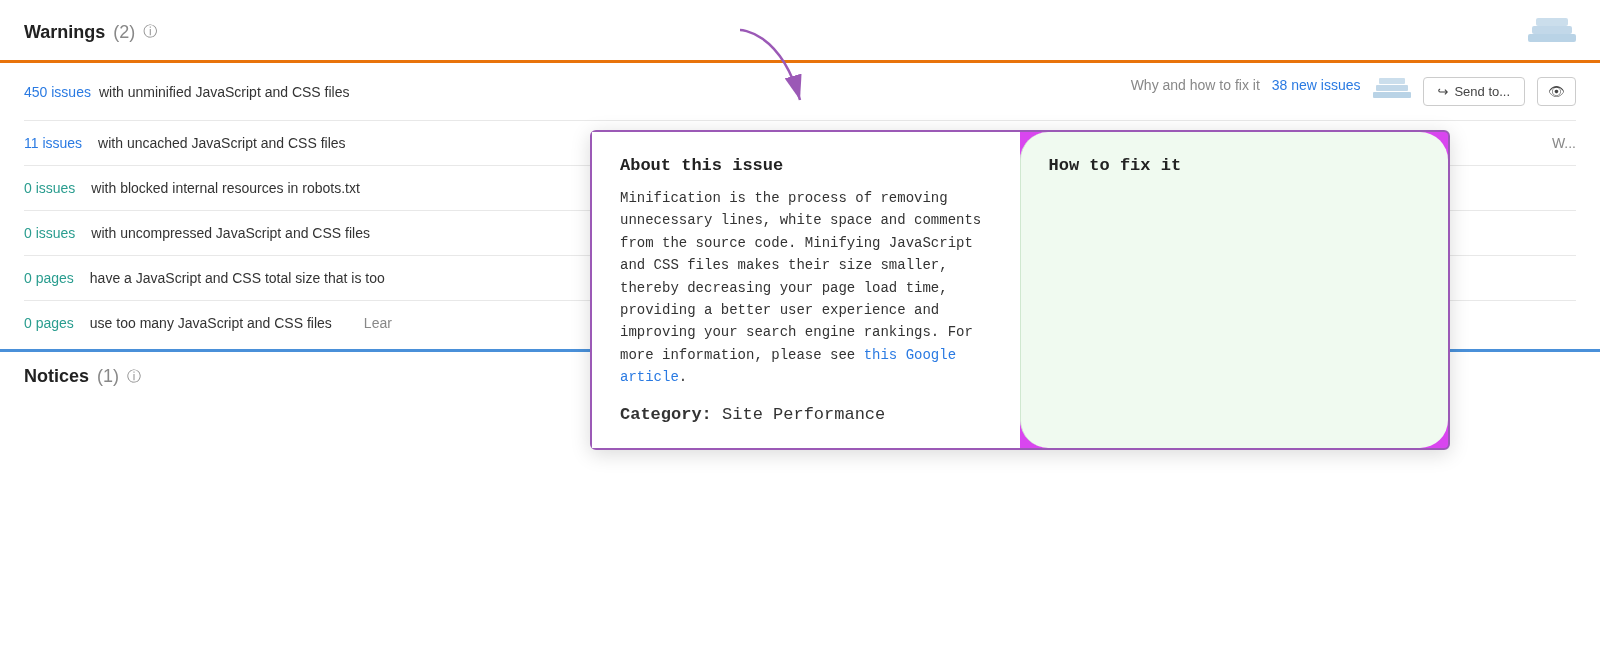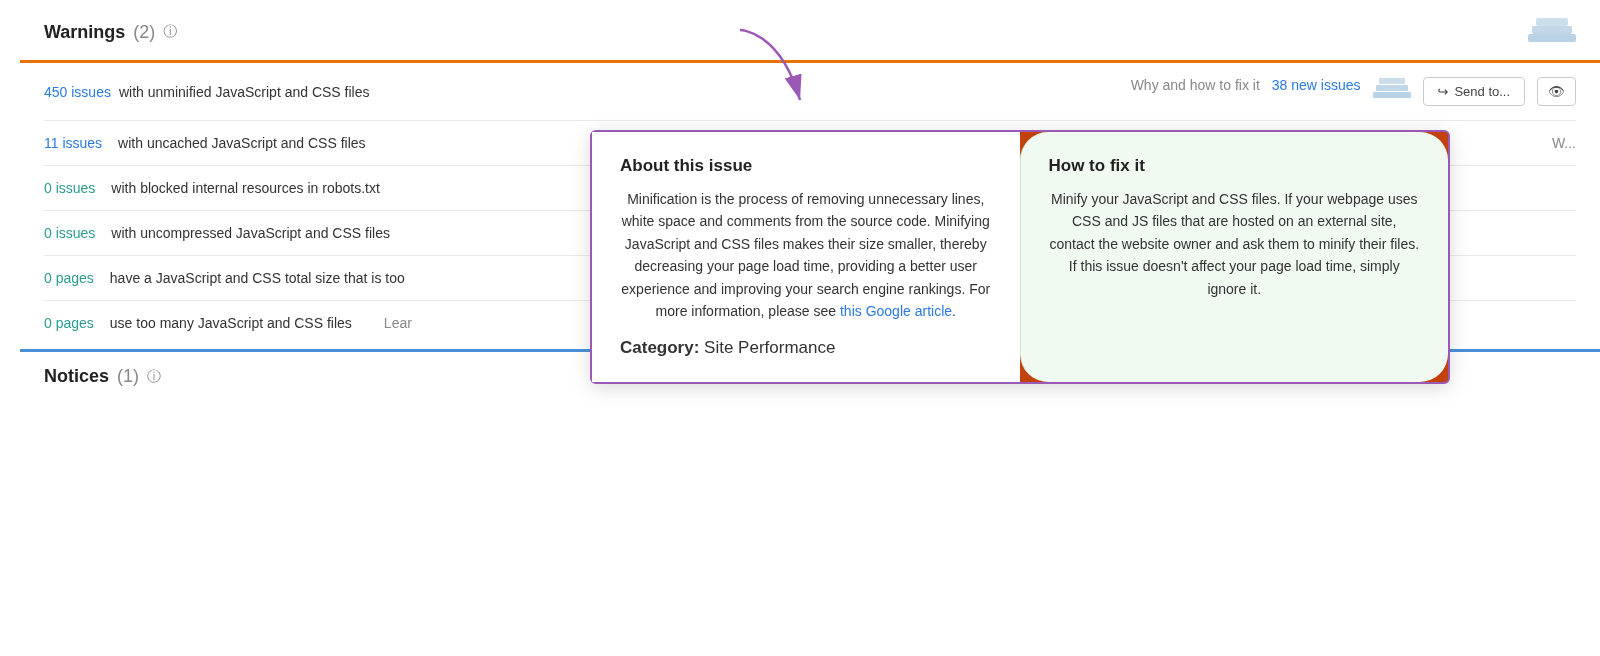--- a/index.html
+++ b/index.html
@@ -9,21 +9,20 @@
       background: #fff;
       color: #333;
       overflow: hidden;
     }
 
     .page-wrapper {
       width: 1600px;
       height: 580px;
       position: relative;
       background: #fff;
-      padding-left: 20px;
     }
 
     
     .header {
       padding: 16px 24px 0 24px;
       display: flex;
       align-items: center;
       gap: 8px;
       border-bottom: 3px solid #e8730a;
       padding-bottom: 12px;
@@ -116,23 +115,24 @@
 
     
     .popup-overlay {
       position: absolute;
       top: 130px;
       left: 590px;
       width: 860px;
       border: 2px solid #9b59b6;
       border-radius: 6px;
       display: flex;
-      background: #c2410c;
+      background: #d946ef;
       z-index: 100;
       box-shadow: 0 4px 20px rgba(0,0,0,0.15);
+      font-family: Liberation Mono, monospace;
     }
 
     .popup-left {
       flex: 1;
       padding: 24px 28px;
       background: #fff;
     }
 
     .popup-right {
       flex: 1;
@@ -146,21 +146,20 @@
       font-size: 17px;
       font-weight: 700;
       color: #222;
       margin-bottom: 12px;
     }
 
     .popup-body {
       font-size: 14px;
       color: #333;
       line-height: 1.6;
-      text-align: center;
     }
 
     .popup-link {
       color: #2a7ae2;
       text-decoration: none;
     }
 
     .popup-category {
       margin-top: 16px;
       font-size: 17px;
@@ -314,18 +313,16 @@
       <div class="popup-heading">About this issue</div>
       <div class="popup-body">
         <span>Minification is the process of removing unnecessary lines, white space and comments from the source code. Minifying JavaScript and CSS files makes their size smaller, thereby decreasing your page load time, providing a better user experience and improving your search engine rankings. For more information, please see </span><a href="#" class="popup-link">this Google article</a><span>.</span>
       </div>
       <div class="popup-category">
         <strong>Category:</strong><span> Site Performance</span>
       </div>
     </div>
     <div class="popup-right">
       <div class="popup-heading">How to fix it</div>
-      <div class="popup-body" style="white-space: pre-line;">Minify your JavaScript and CSS files. If your webpage uses CSS and JS files that are hosted on an external site, contact the website owner and ask them to minify their files.
-If this issue doesn't affect your page load time, simply ignore it.</div>
     </div>
   </div>
 
 </div>
 
 </body></html>

